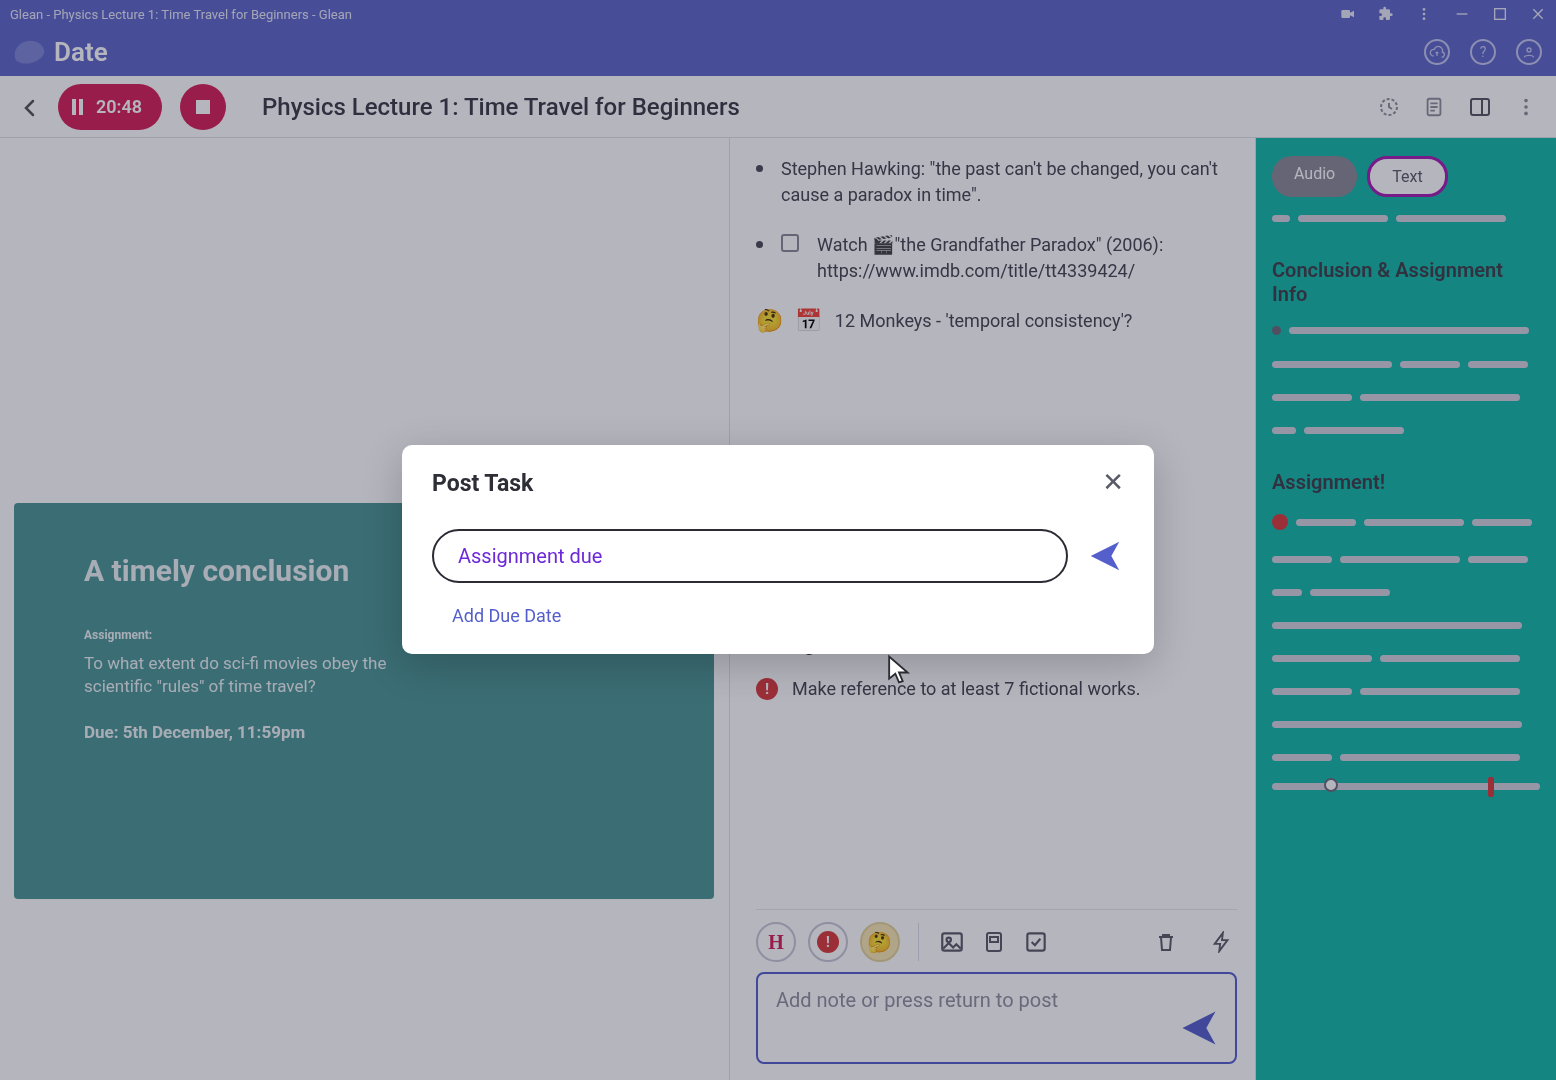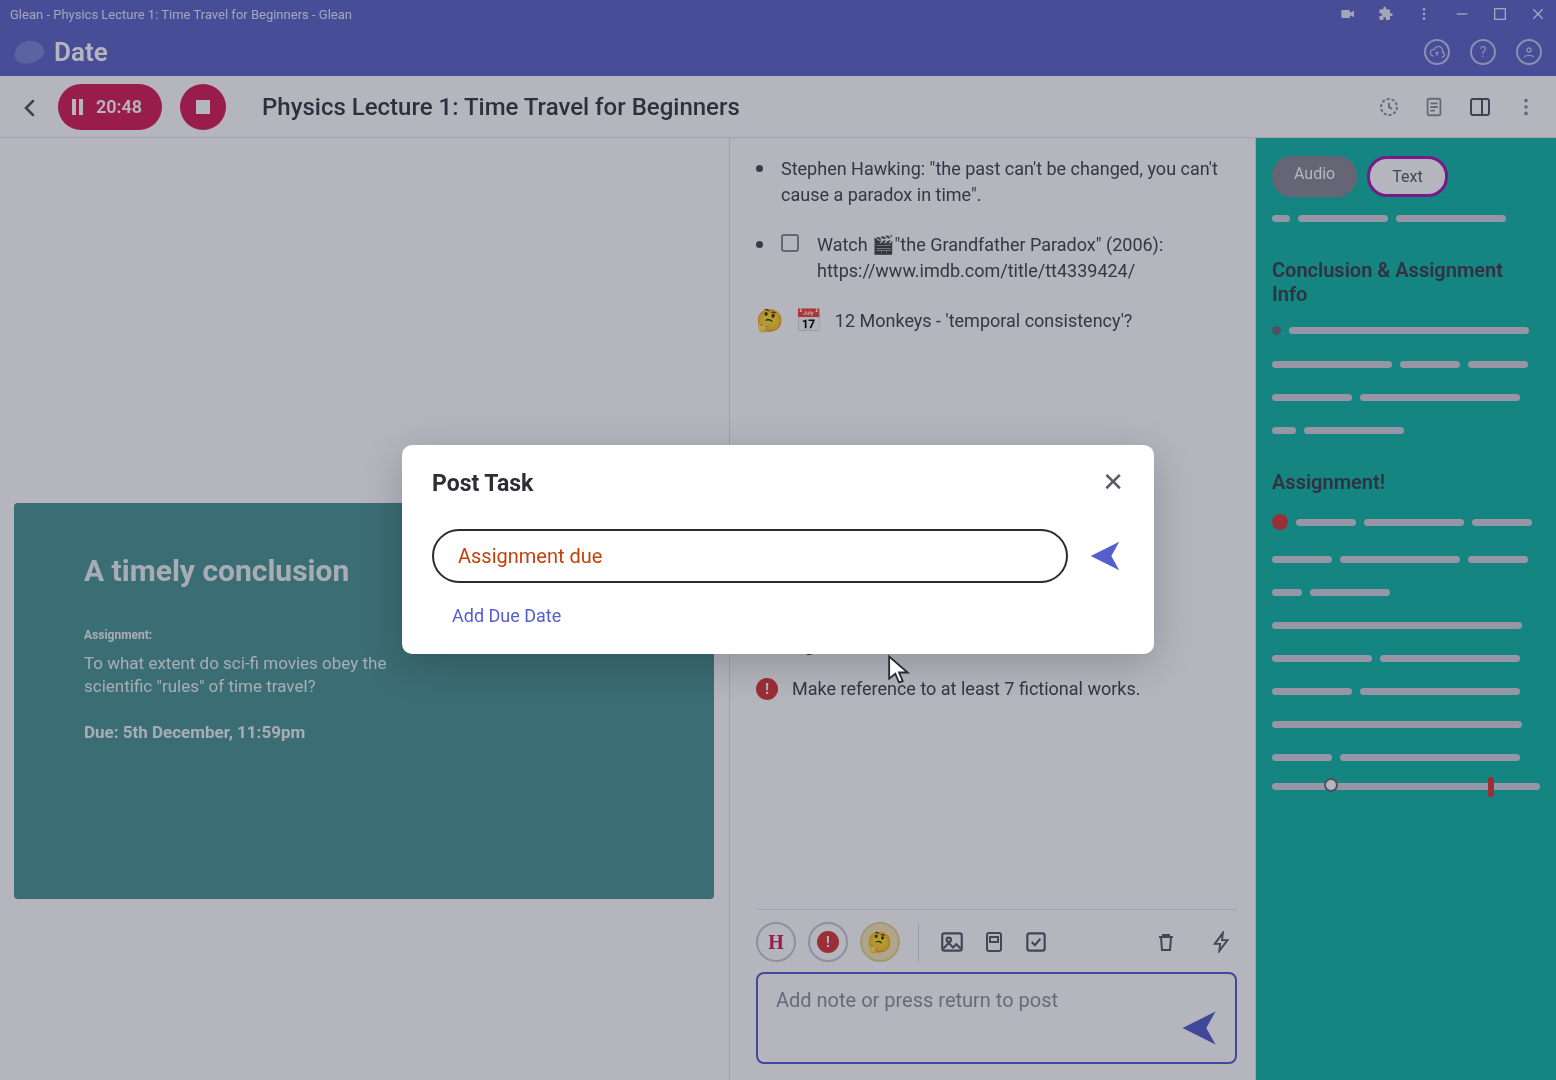--- a/index.html
+++ b/index.html
@@ -88,21 +88,21 @@
 .rp-scrub .handle { position:absolute; top: -5px; left: 52px; width: 14px; height: 14px; border: 2px solid #6a6a76; border-radius:50%; background:#fff; }
 .rp-scrub .marker { position:absolute; top:-6px; right: 46px; width: 6px; height: 20px; background:#d93a3a; border-radius: 2px; }
 
 
 .overlay { position: absolute; inset: 0; background: rgba(24,26,52,0.32); }
 .modal { position: absolute; left: 402px; top: 445px; width: 752px; background: #fff; border-radius: 10px; box-shadow: 0 10px 40px rgba(0,0,0,.2); }
 .modal .mhead { display:flex; align-items:flex-end; justify-content:space-between; padding: 22px 30px 22px 30px;}
 .modal .mhead h3 { font-size: 23px; font-weight: 700; color: #2e2e36; }
 .modal .mhead .close { font-size: 26px; color: #5a5a66; cursor:pointer; }
 .modal .mbody { padding: 10px 30px 28px 30px; display:flex; gap: 18px; align-items:center; flex-wrap:wrap;}
-.modal .minput { flex: 1; min-width: 560px; height: 54px; border: 2px solid #2b2b33; border-radius: 28px; padding: 0 24px; font-size: 20px; color: #c2410c; }
+.modal .minput { flex: 1; min-width: 560px; height: 54px; border: 2px solid #2b2b33; border-radius: 28px; padding: 0 24px; font-size: 20px; color: #6d28d9; }
 .modal .msend { color: #545fcb; cursor:pointer; }
 .modal .adddue { color: #545fcb; font-size: 18px; cursor:pointer; width: 100%; padding-left: 20px; margin-top: 4px; }
 
 
 .cursor { position:absolute; left: 886px; top: 654px; pointer-events:none; }
 
 svg { display:block; }
 </style>
 </head>
 <body>

